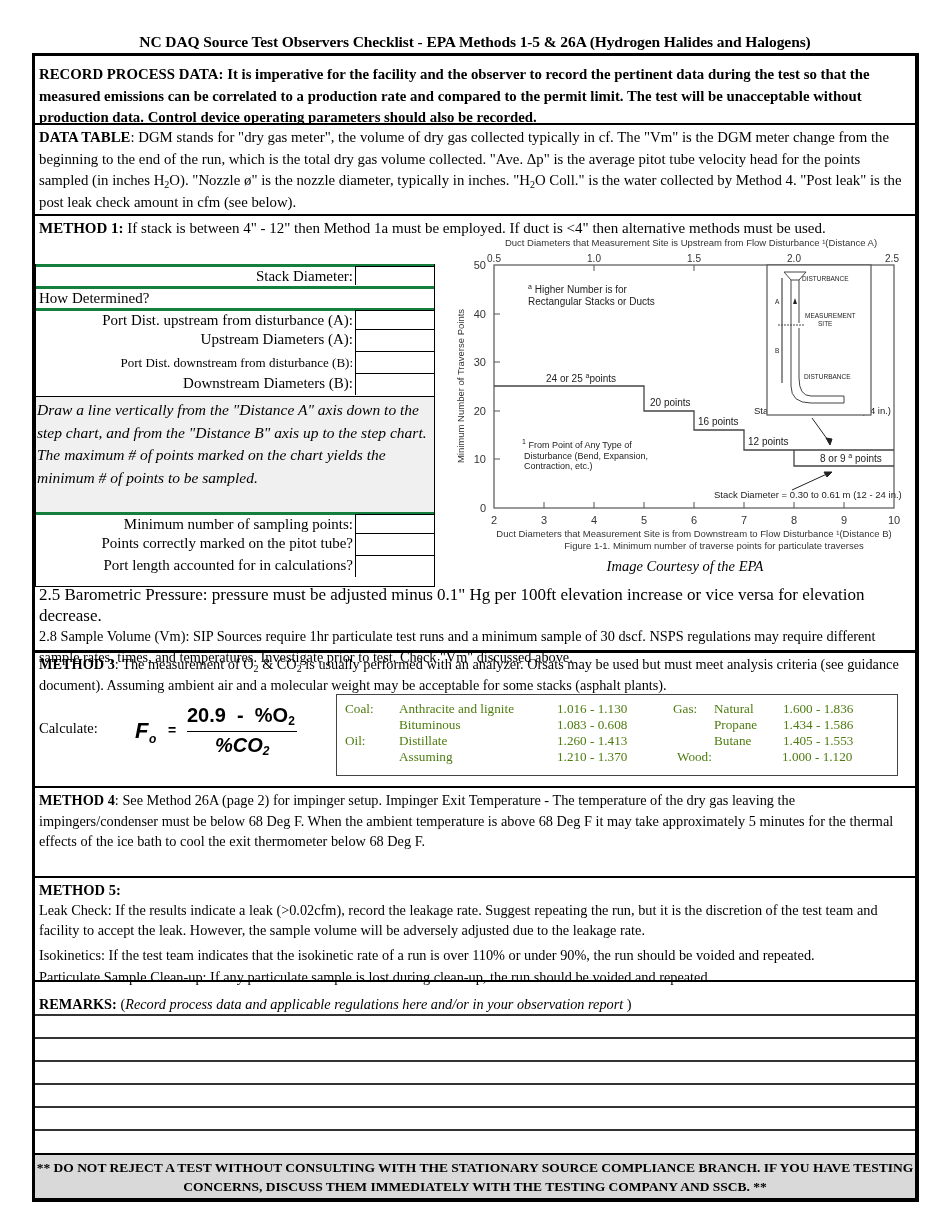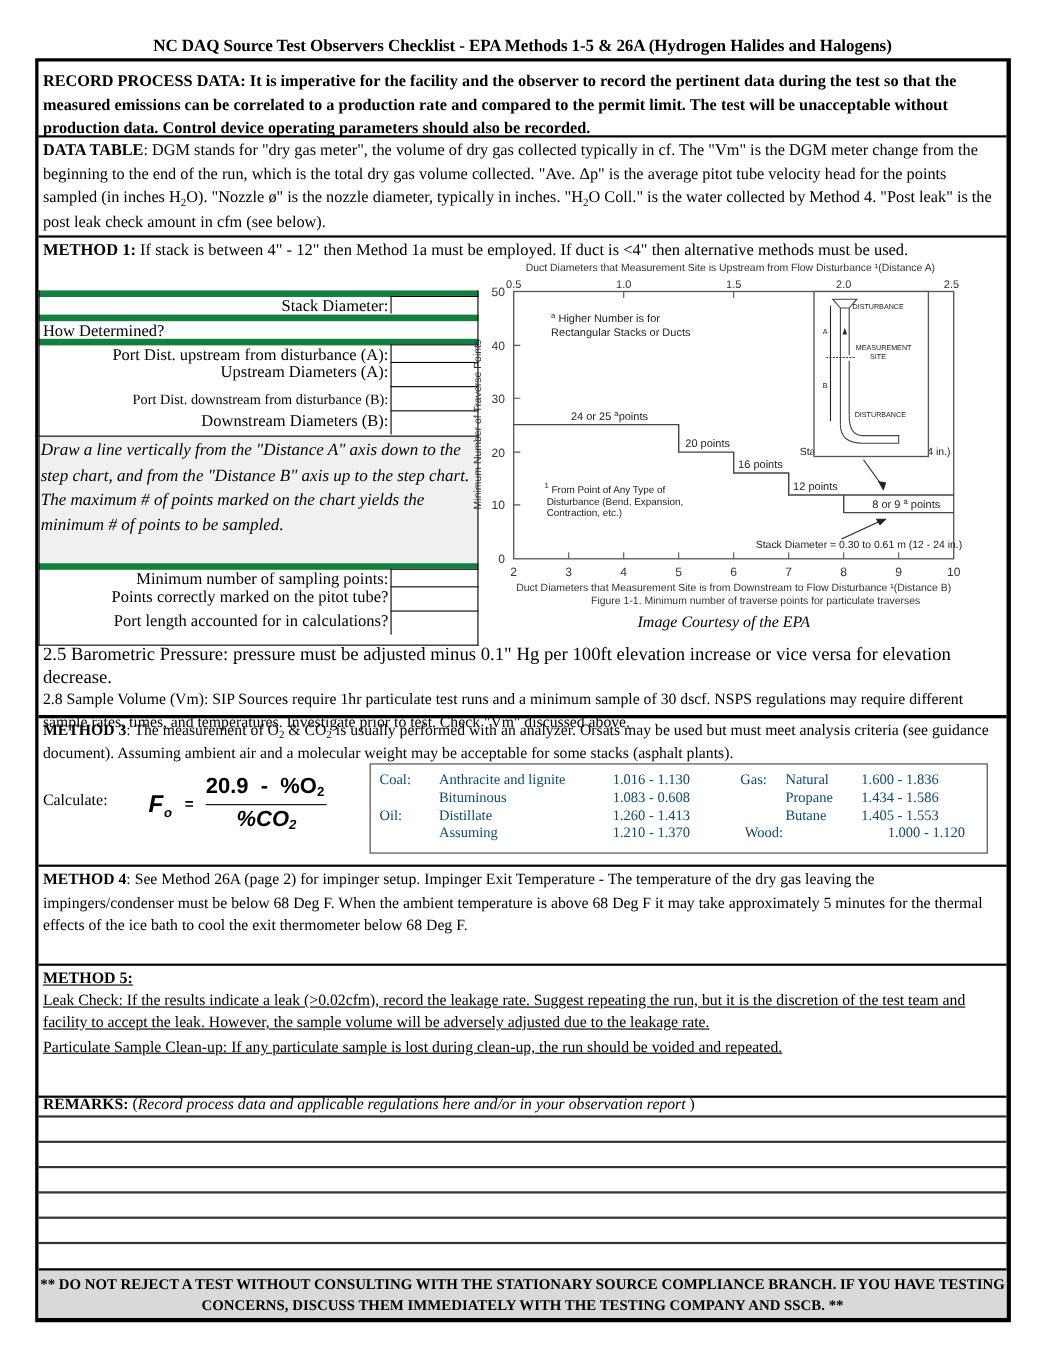--- a/index.html
+++ b/index.html
@@ -6,33 +6,33 @@
   body{width:950px;height:1230px;position:relative;font-family:"Liberation Serif","DejaVu Serif",serif;color:#000;overflow:hidden;}
   .title{position:absolute;left:0;top:33px;width:950px;text-align:center;font-weight:bold;font-size:15.5px;letter-spacing:-0.1px;}
   .frame{position:absolute;left:32px;top:53px;width:880px;height:1142px;border:3px solid #000;border-right-width:4px;border-bottom-width:4px;}
   .sec{position:absolute;left:0;width:880px;border-bottom:2px solid #000;box-sizing:border-box;}
   .txt{font-size:14.5px;line-height:21.5px;padding:2px 4px 0 4px;}
   .b{font-weight:bold;}
   sub{font-size:10px;vertical-align:-3px;line-height:0;}
 
   
   .m1-form{position:absolute;left:0;top:48px;width:400px;}
-  .row{position:relative;border-top:6px solid #15803d;box-sizing:border-box;height:22px;font-size:15px;}
+  .row{position:relative;border-top:3px solid #15803d;box-sizing:border-box;height:22px;font-size:15px;}
   .row .lbl{position:absolute;right:82px;top:1px;text-align:right;white-space:nowrap;}
   .row .box{position:absolute;right:0;top:-1px;width:80px;height:100%;border-left:1.5px solid #000;border-top:1px solid #000;box-sizing:border-box;background:#fff;}
   .row.full .lbl{left:4px;right:auto;text-align:left;}
   .row.small{font-size:13px;}
   .instr{border-top:1px solid #000;height:116px;background:#f0f0f0;font-style:italic;font-size:15.5px;line-height:22.5px;padding:2px 2px 0 2px;box-sizing:border-box;}
   .m1-form .outline{position:absolute;left:0;top:0;width:400px;border:1.5px solid #000;border-top:none;box-sizing:border-box;}
-  .chart-wrap{position:absolute;left:384px;top:22px;width:478px;height:345px;}
+  .chart-wrap{position:absolute;left:411px;top:22px;width:478px;height:345px;}
   .courtesy{position:absolute;left:0;width:478px;text-align:center;top:320px;font-style:italic;font-size:14.5px;}
 
   .calc{position:absolute;left:4px;top:68px;font-size:14.5px;}
   .fo{position:absolute;left:100px;top:52px;font-family:"Liberation Sans",sans-serif;}
-  .fuel{position:absolute;left:301px;top:42px;width:562px;height:82px;border:1px solid #444;box-sizing:border-box;font-size:13.2px;color:#0c4a6e;}
+  .fuel{position:absolute;left:301px;top:42px;width:562px;height:82px;border:1px solid #444;box-sizing:border-box;font-size:13.2px;color:#4d7c0f;}
   .fuel span{position:absolute;white-space:nowrap;}
 
   .remline{position:absolute;left:0;width:880px;border-top:2px solid #333;}
   .footer{position:absolute;left:0;top:1097px;width:880px;height:45px;background:#d9d9d9;border-top:2px solid #000;text-align:center;font-weight:bold;font-size:13.5px;line-height:19px;padding-top:3px;box-sizing:border-box;}
   svg text{font-family:"Liberation Sans","DejaVu Sans",sans-serif;}
 </style>
 </head>
 <body>
 
 <div class="title">NC DAQ Source Test Observers Checklist - EPA Methods 1-5 &amp; 26A (Hydrogen Halides and Halogens)</div>
@@ -229,33 +229,34 @@
       <span style="left:62px;top:54px;">Assuming</span>
       <span style="left:220px;top:54px;">1.210 - 1.370</span>
       <span style="left:336px;top:6px;">Gas:</span>
       <span style="left:377px;top:6px;">Natural</span>
       <span style="left:446px;top:6px;">1.600 - 1.836</span>
       <span style="left:377px;top:22px;">Propane</span>
       <span style="left:446px;top:22px;">1.434 - 1.586</span>
       <span style="left:377px;top:38px;">Butane</span>
       <span style="left:446px;top:38px;text-align:center;">1.405 - 1.553</span>
       <span style="left:340px;top:54px;">Wood:</span>
-      <span style="left:470px;top:54px;">1.000 - 1.120</span>
+      <span style="left:445px;top:54px;">1.000 - 1.120</span>
     </div>
   </div>
 
   <div class="sec" style="top:732px;height:90px;">
     <div class="txt" style="font-size:14.3px;line-height:20.5px;">
       <span class="b">METHOD 4</span><span>: See Method 26A (page 2) for impinger setup. Impinger  Exit Temperature - The temperature of the dry gas leaving the impingers/condenser must be below 68 Deg F. When the ambient temperature is above 68 Deg F it may take approximately 5 minutes for the thermal effects of the ice bath to cool the exit thermometer below 68 Deg F.</span>
     </div>
   </div>
 
-  <div class="sec" style="top:822px;height:120px;text-decoration:underline;">
+  <div class="sec" style="top:822px;height:104px;">
     <div class="txt b" style="font-size:14.5px;line-height:20px;">METHOD 5:</div>
     <div class="txt" style="font-size:14.3px;line-height:20px;padding-top:0;">Leak Check: If the results indicate a leak (&gt;0.02cfm), record the leakage rate. Suggest repeating the run, but it is the discretion of the test team and facility to accept the leak. However, the sample volume will be adversely adjusted due to the leakage rate.</div>
+    <div class="txt" style="font-size:14.3px;line-height:20px;padding-top:5px;">Isokinetics: If the test team indicates that the isokinetic rate of a run is over 110% or under 90%, the run should be voided and repeated.</div>
     <div class="txt" style="font-size:14.3px;line-height:20px;padding-top:2px;">Particulate Sample Clean-up: If any particulate sample is lost during clean-up, the run should be voided and repeated.</div>
   </div>
 
   <div style="position:absolute;left:0;top:936px;width:880px;height:161px;">
     <div class="txt" style="font-size:14.3px;line-height:20px;">
       <span class="b">REMARKS:</span><span> (</span><i>Record process data and applicable regulations here and/or in your observation report</i><span> )</span>
     </div>
     <div class="remline" style="top:22px;height:21px;"></div>
     <div class="remline" style="top:45px;height:21px;"></div>
     <div class="remline" style="top:68px;height:21px;"></div>

